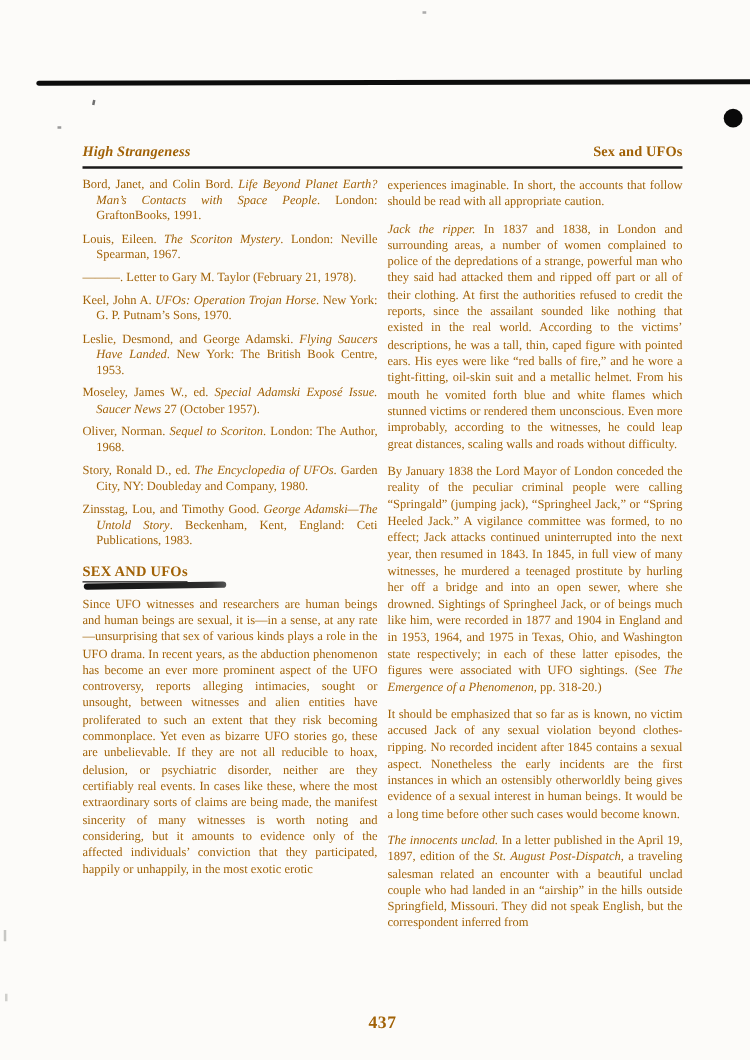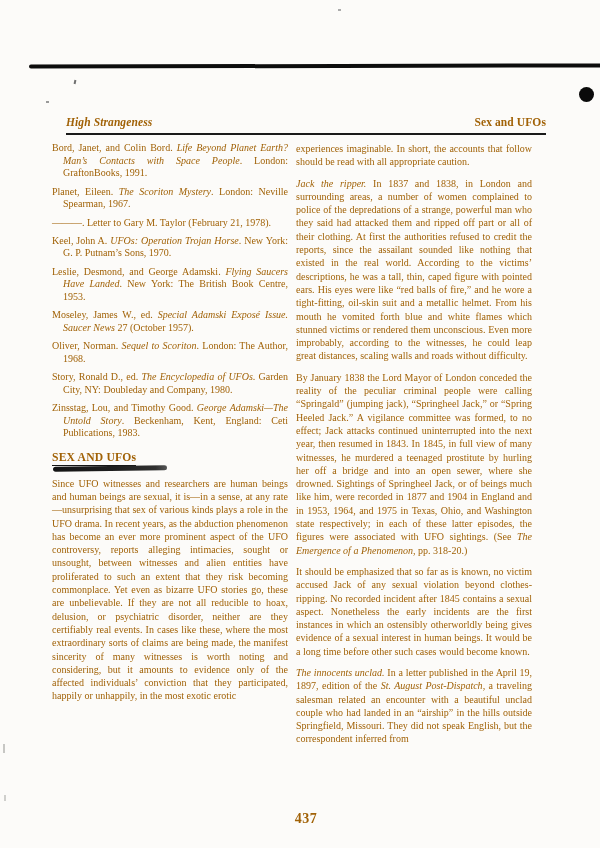--- a/index.html
+++ b/index.html
@@ -37,21 +37,21 @@
   }
   .rh-left{font-style:italic;font-weight:600;letter-spacing:.1px;}
   .rh-right{font-weight:600;letter-spacing:.1px;}
   .head-rule{
     position:absolute;left:66px;top:133px;width:480px;height:1.8px;
     background:#1a1a1a;
   }
 
   
   .columns{
-    position:absolute;left:52px;top:142px;width:480px;
+    position:absolute;left:66px;top:142px;width:480px;
     display:flex;gap:8px;
   }
   .col{width:236px;}
 
   .bib-list p{
     font-size:10px;line-height:12.7px;
     margin:0 0 5.5px 0;
     text-align:justify;
     text-indent:-11px;padding-left:11px;
   }
@@ -98,21 +98,21 @@
     <span class="rh-left">High Strangeness</span>
     <span class="rh-right">Sex and UFOs</span>
   </div>
   <div class="head-rule"></div>
 
   <div class="columns">
 
     <div class="col">
       <div class="bib-list">
           <p><span>Bord, Janet, and Colin Bord. </span><i>Life Beyond Planet Earth? Man’s Contacts with Space People</i><span>. London: GraftonBooks, 1991.</span></p>
-          <p><span>Planet, Eileen. </span><i>The Scoriton Mystery</i><span>. London: Neville Spearman, 1967.</span></p>
+          <p><span>Louis, Eileen. </span><i>The Scoriton Mystery</i><span>. London: Neville Spearman, 1967.</span></p>
           <p><span>———. Letter to Gary M. Taylor (February 21, 1978).</span></p>
           <p><span>Keel, John A. </span><i>UFOs: Operation Trojan Horse</i><span>. New York: G. P. Putnam’s Sons, 1970.</span></p>
           <p><span>Leslie, Desmond, and George Adamski. </span><i>Flying Saucers Have Landed</i><span>. New York: The British Book Centre, 1953.</span></p>
           <p><span>Moseley, James W., ed. </span><i>Special Adamski Exposé Issue. Saucer News</i><span> 27 (October 1957).</span></p>
           <p><span>Oliver, Norman. </span><i>Sequel to Scoriton</i><span>. London: The Author, 1968.</span></p>
           <p><span>Story, Ronald D., ed. </span><i>The Encyclopedia of UFOs</i><span>. Garden City, NY: Doubleday and Company, 1980.</span></p>
           <p><span>Zinsstag, Lou, and Timothy Good. </span><i>George Adamski—The Untold Story</i><span>. Beckenham, Kent, England: Ceti Publications, 1983.</span></p>
         </div>
 
       <div class="section-heading">

